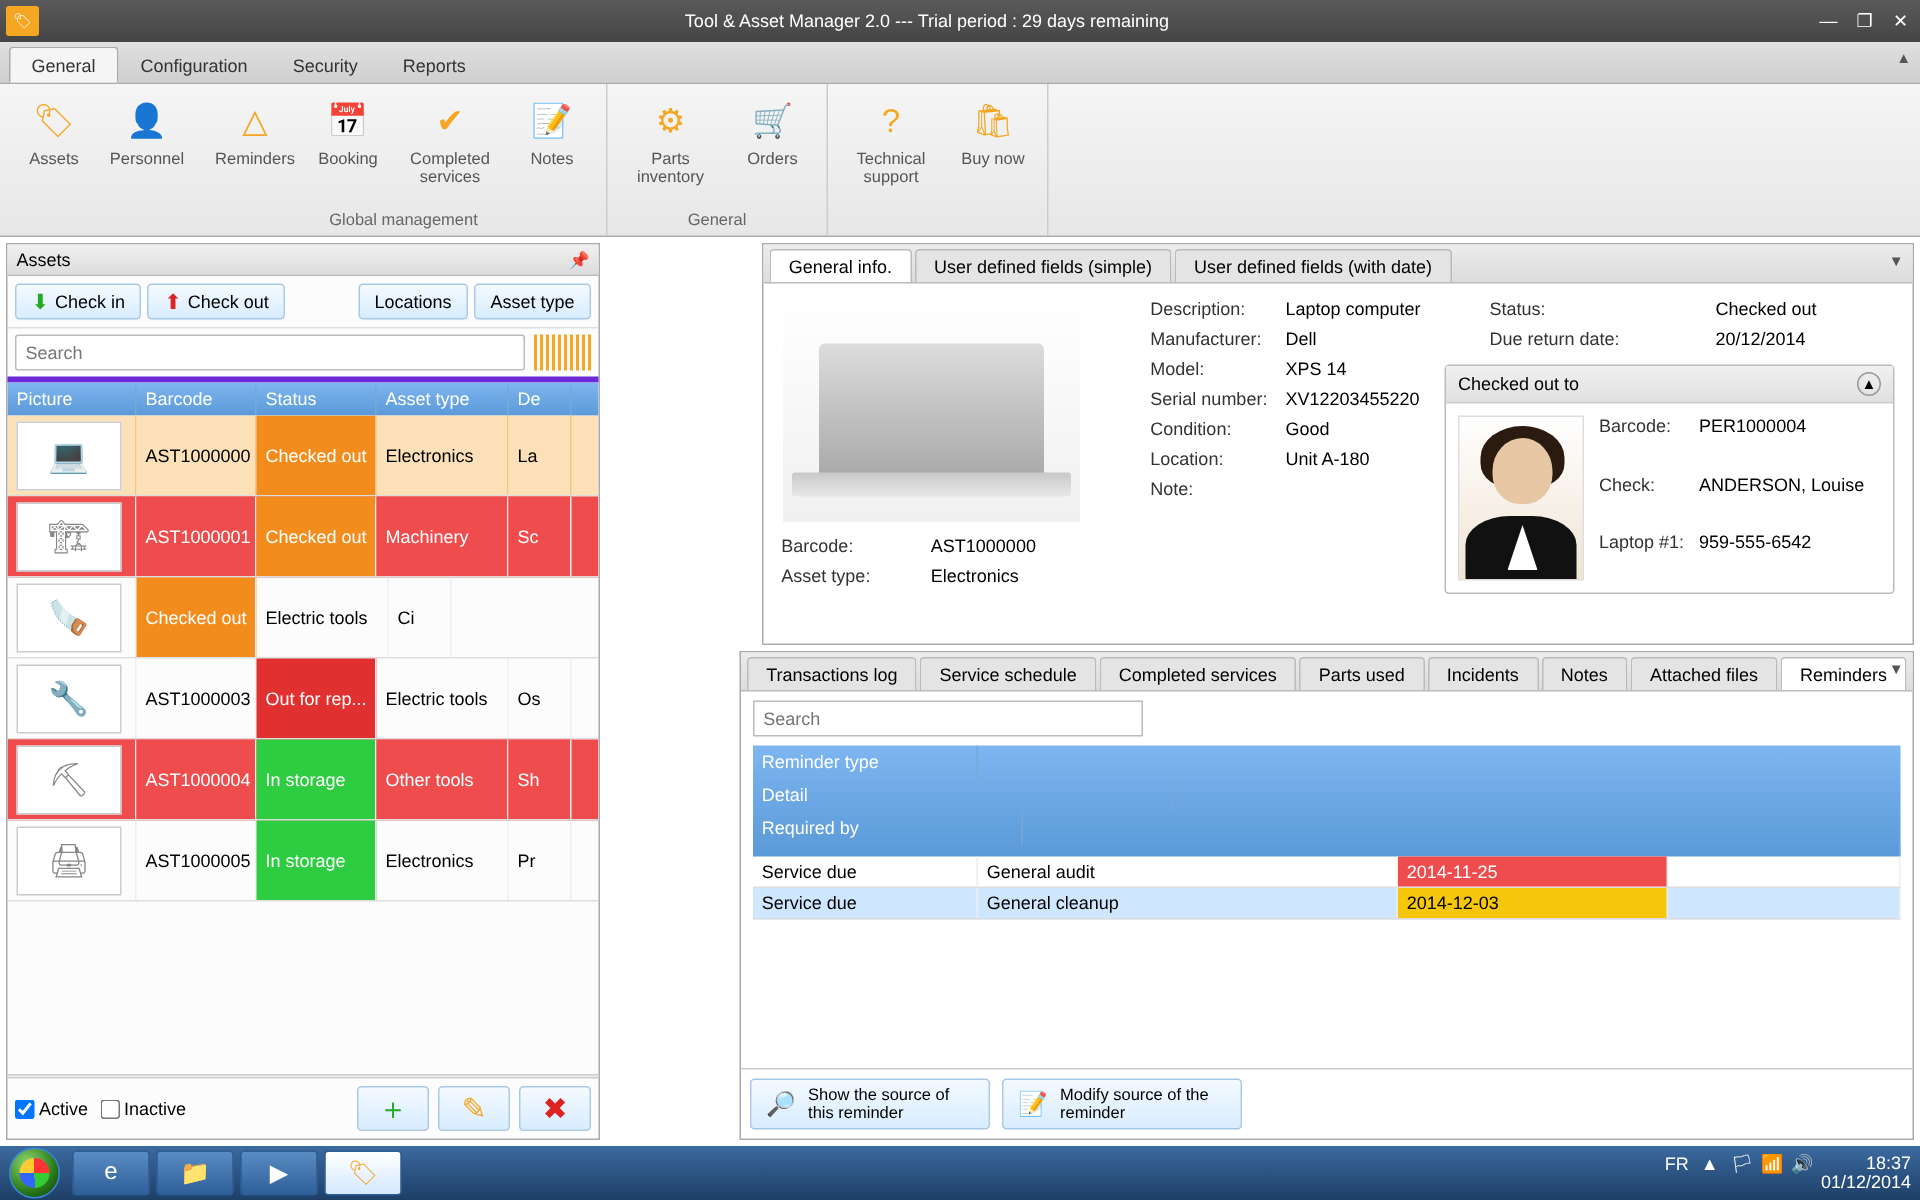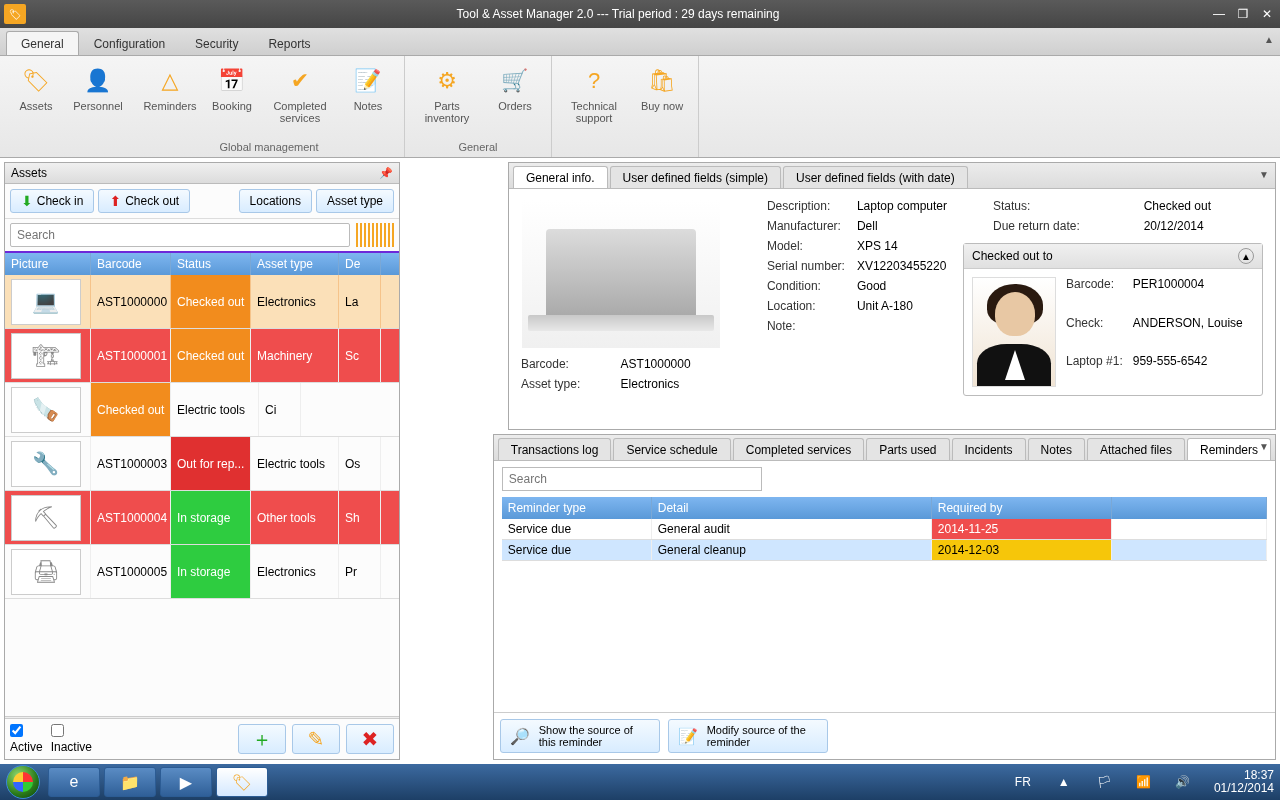--- a/index.html
+++ b/index.html
@@ -39,38 +39,38 @@
 .btn { border:1px solid #a8c8e8; background:linear-gradient(#f4faff,#d8ecff); padding:3px 10px; border-radius:3px; display:flex; align-items:center; gap:4px; cursor:default; font-size:12px;}
 .btn.green .dot{color:#2a2;}
 .btn.red .dot{color:#d22;}
 .btn .dot{font-size:14px;}
 .toolbar-spacer{flex:1;}
 .search-row{display:flex; padding:4px 5px; gap:6px; align-items:center;}
 .search-row input{ flex:1; border:1px solid #bbb; padding:4px 6px; border-radius:2px; font-size:12px;}
 .barcode-ico{ width:38px; height:24px; background:repeating-linear-gradient(90deg,#f5a623 0 2px,transparent 2px 4px);}
 
 
-.grid { flex:1; overflow:hidden; border-top:2px solid #6d28d9;}
+.grid { flex:1; overflow:hidden; border-top:4px solid #6d28d9;}
 .grid-header { display:flex; background:linear-gradient(#7eb6f0,#5a99d8); color:#fff; font-size:12px;}
 .grid-header .cell{ padding:4px 6px; border-right:1px solid #7aa8d6;}
 .grid-body { overflow:auto; height: calc(100% - 24px);}
 .grid-row { display:flex; height:54px; border-bottom:1px solid #ddd; align-items:stretch;}
 .grid-row .cell{ padding:4px 6px; border-right:1px solid #eee; display:flex; align-items:center; font-size:12px; overflow:hidden; white-space:nowrap;}
 .grid-row.selected .cell{ border-right-color:#f5c38a;}
 .col-pic{width:86px;} .col-barcode{width:80px;} .col-status{width:80px;} .col-atype{width:88px;} .col-desc{width:42px;}
 .thumb{ width:70px; height:46px; background:#fff; border:1px solid #ccc; display:flex; align-items:center; justify-content:center; font-size:22px; color:#888;}
 
 .status-checkedout{background:#f28c1d;color:#fff;}
 .status-instorage{background:#2ecc40;color:#fff;}
 .status-outrepair{background:#e03030;color:#fff;}
 .row-red{background:#ef4d4d;color:#fff;}
 .row-sel{background:#fbe0b8;}
 
 .panel-footer{ border-top:1px solid #ccc; padding:5px; display:flex; align-items:center; gap:8px;}
-.panel-footer .chk{display:flex; align-items:flex-start; gap:3px;flex-direction:column;}
+.panel-footer .chk{display:flex; align-items:flex-end; gap:3px;}
 .action-btns{margin-left:auto; display:flex; gap:6px;}
 .action-btn{width:48px;height:30px;border:1px solid #a8c8e8;background:linear-gradient(#f4faff,#d8ecff);border-radius:3px;display:flex;align-items:center;justify-content:center;font-size:20px;}
 
 
 .right-panel { flex:1; margin:4px 4px 4px 2px; display:flex; flex-direction:column; gap:4px;align-items:flex-end;}
 .detail-tabs{ border:1px solid #aaa; background:#fff; flex:0 0 268px; display:flex; flex-direction:column;}
 .tabstrip{ display:flex; background:linear-gradient(#ececec,#dcdcdc); border-bottom:1px solid #bbb; padding:3px 4px 0; gap:2px; position:relative;}
 .tabstrip .tab{ padding:4px 12px 3px; border:1px solid #bbb; border-bottom:none; background:#e4e4e4; border-radius:3px 3px 0 0; font-size:12px; cursor:default;}
 .tabstrip .tab.active{ background:#fff;}
 .tabstrip .menu-arrow{position:absolute; right:6px; top:6px; font-size:10px; color:#555;}
@@ -92,41 +92,41 @@
 .avatar .head{position:absolute; top:14px; left:22px; width:40px; height:44px; background:#e8c8a4; border-radius:50% 50% 45% 45%;}
 .avatar .hair{position:absolute; top:6px; left:14px; width:56px; height:42px; background:#2a1a10; border-radius:50% 50% 40% 40%;}
 .avatar .body{position:absolute; bottom:-6px; left:4px; right:4px; height:48px; background:#111; border-radius:40% 40% 0 0;}
 .avatar .body:before{content:"";position:absolute;top:6px;left:28px;width:20px;height:30px;background:#fff;clip-path:polygon(50% 0,100% 100%,0 100%);}
 .card-fields{display:grid; grid-template-columns:auto auto; column-gap:10px; row-gap:6px;}
 
 
 .sub-panel{ border:1px solid #aaa; background:#fff; flex:1; display:flex; flex-direction:column;}
 .sub-body{ flex:1; padding:6px 8px; display:flex; flex-direction:column; gap:6px; overflow:auto;}
 .sub-search input{ width:260px; border:1px solid #bbb; padding:4px 6px;}
-.sub-grid-header{ display:flex; background:linear-gradient(#7eb6f0,#5a99d8); color:#fff;}
+.sub-grid-header{ display:flex; background:linear-gradient(#7eb6f0,#5a99d8); color:#fff;flex-direction:column;}
 .sub-grid-header .cell{ padding:4px 6px; border-right:1px solid #7aa8d6;}
 .sc-type{width:150px;} .sc-detail{width:280px;} .sc-date{width:180px;} .sc-rest{flex:1;}
 .sub-row{display:flex; border-bottom:1px solid #ddd;}
 .sub-row .cell{padding:3px 6px; border-right:1px solid #eee;}
 .date-red{background:#ef4d4d; color:#fff;}
 .date-yellow{background:#f6c60a;}
 .sub-row.selected{background:#cfe6ff;}
 
 .sub-footer{ border-top:1px solid #ccc; padding:6px; display:flex; gap:8px;}
 .wide-btn{ border:1px solid #a8c8e8; background:linear-gradient(#f4faff,#d8ecff); padding:4px 10px; border-radius:3px; display:flex; align-items:center; gap:8px; width:160px;}
 .wide-btn .ico{font-size:16px; color:#f5a623;}
 .wide-btn .txt{font-size:11px; line-height:12px;}
 
 
 .taskbar{ position:absolute; left:0; right:0; bottom:0; height:36px; background:linear-gradient(#3c6aa0,#1d3f66); display:flex; align-items:center; padding:0 6px; color:#fff;}
 .start-orb{ width:34px; height:34px; border-radius:50%; background:radial-gradient(circle at 35% 30%, #8fd86f, #2a7a1a 60%, #0c3a08); border:1px solid #3a88d8; margin-right:6px; position:relative;}
 .start-orb:before{content:""; position:absolute; inset:6px; border-radius:50%; background:conic-gradient(#f33 0 25%, #3c3 25% 50%, #36f 50% 75%, #fc3 75% 100%); filter:blur(0.3px);}
 .task-item{ width:52px; height:30px; margin:0 2px; border:1px solid #2c5c94; border-radius:3px; background:linear-gradient(#5a8cc4,#2f5f98); display:flex; align-items:center; justify-content:center; font-size:16px;}
 .task-item.active{ background:linear-gradient(#fff,#d4e8ff); color:#f5a623;}
-.tray{ margin-left:auto; display:flex; align-items:center; gap:24px; font-size:11px;}
+.tray{ margin-left:auto; display:flex; align-items:flex-start; gap:5px; font-size:11px;}
 .tray .clock{text-align:right; line-height:13px;}
 .collapse-caret{ width:18px; text-align:center;}
 
 .scrollbar-h{height:16px;background:#eee;border-top:1px solid #ccc;position:relative;}
 </style>
 </head>
 <body>
 
 <div class="titlebar">
   <div class="left-icon">🏷</div>

